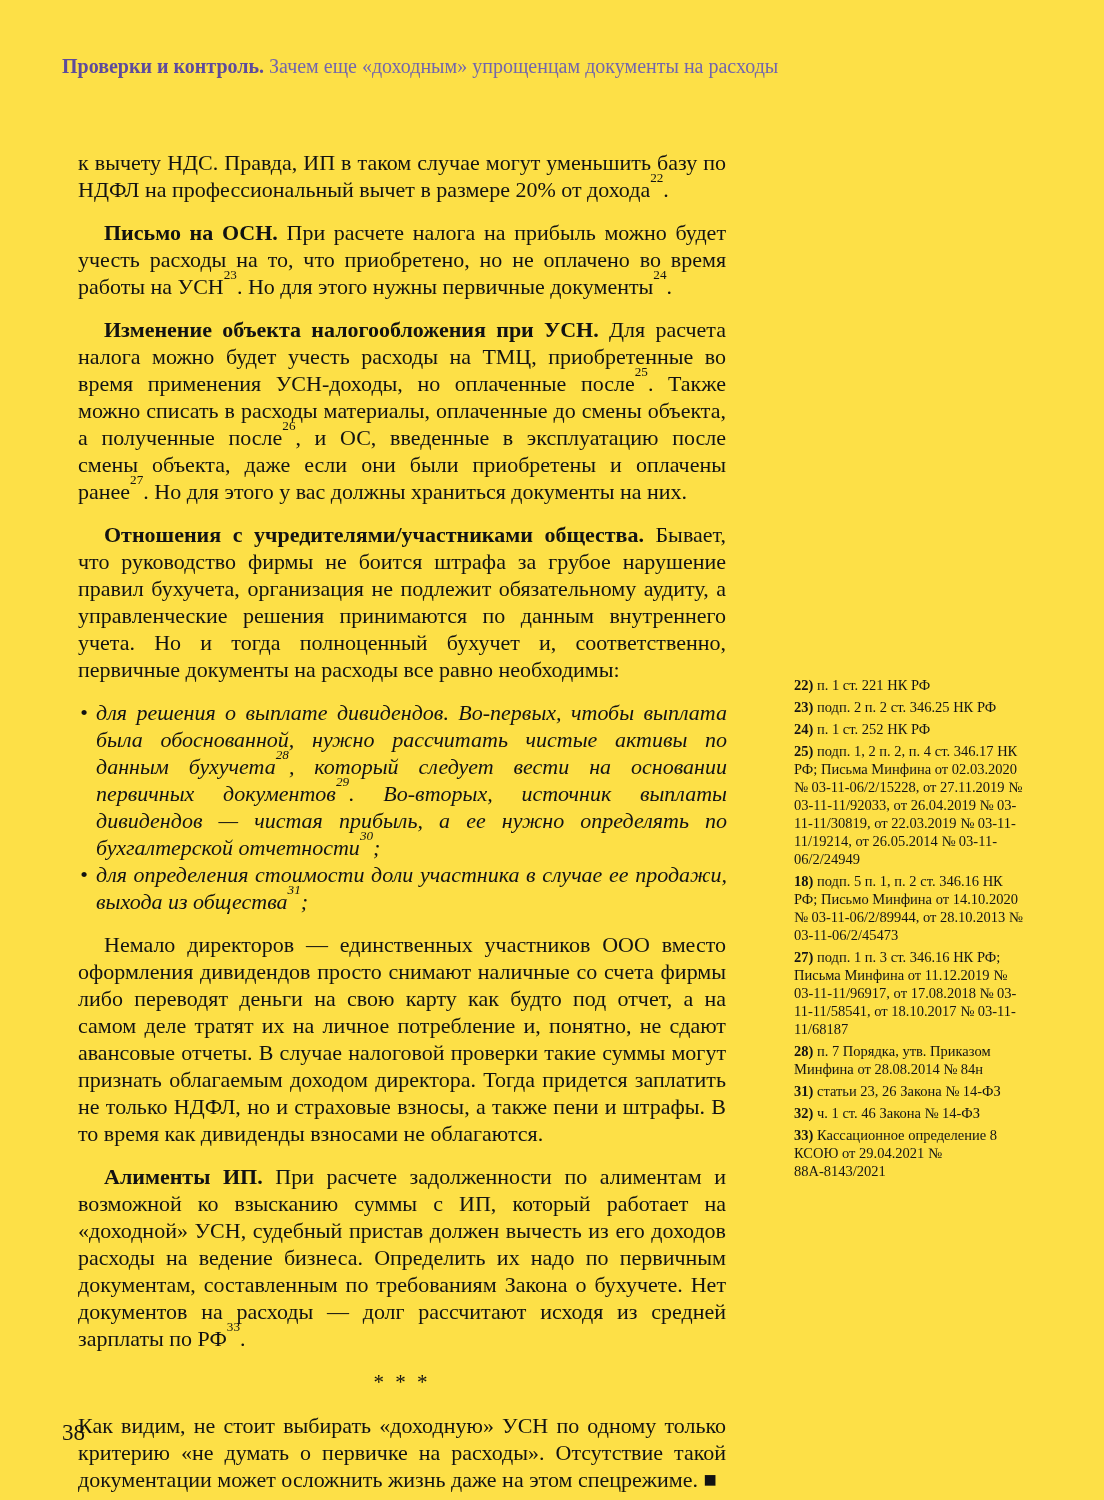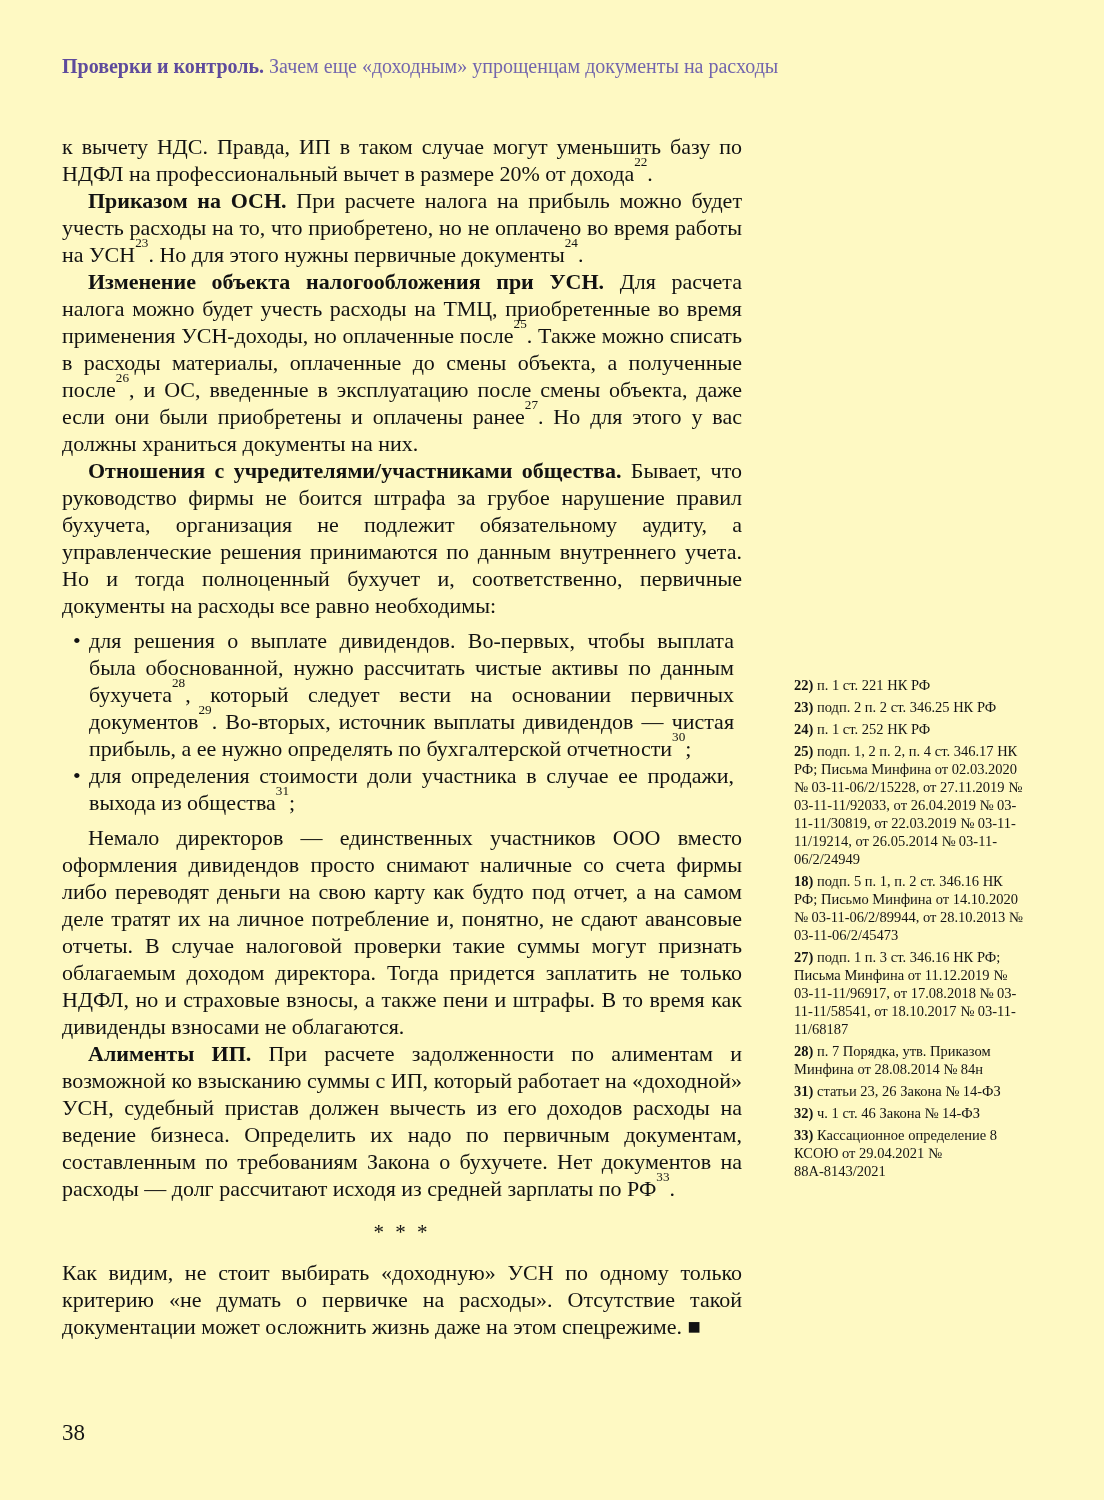--- a/index.html
+++ b/index.html
@@ -1,46 +1,46 @@
 <!DOCTYPE html>
 <html lang="ru"><head>
 <meta charset="utf-8">
 <style>
   html,body{margin:0;padding:0;background:#ffffff;}
   .page{
     position:relative;
     width:1104px;height:1500px;
-    background:#fef9c3;
+    background:#fde047;
     font-family:"Liberation Serif","DejaVu Serif",serif;
     color:#121212;
     overflow:hidden;
   }
   
   .page-header{
     position:absolute;left:62px;top:54px;width:1000px;
     font-size:20px;line-height:24px;
   }
   .rubric{font-weight:bold;color:#5e4b9c;}
   .article-title{color:#7366ad;}
   
   .body-col{
     position:absolute;left:62px;top:133px;width:680px;
     font-size:22px;line-height:27px;
     text-align:justify;
   }
-  .para{margin:0;}
+  .para{margin:16px;}
   .para.indent{text-indent:26px;}
   .body-col b{font-weight:bold;}
   .sup{
     font-size:0.60em;
     line-height:0;
     position:relative;top:-0.5em;
     letter-spacing:0;
   }
-  .bullets{margin:8px;padding:0;list-style:none;}
+  .bullets{margin:15px;padding:0;list-style:none;font-style:italic;}
   .bullets li{position:relative;padding-left:19px;margin:0;}
   .bullets li::before{content:"\2022";position:absolute;left:3px;top:0;}
   .stars{
     margin:17px 0 13px;text-align:center;
     font-size:21px;letter-spacing:3px;text-indent:0;
   }
   
   .footnotes{
     position:absolute;left:794px;top:676px;width:238px;
     font-size:14.5px;line-height:18px;text-align:left;
@@ -59,21 +59,21 @@
 
 <div class="page">
 
   <header class="page-header">
     <span class="rubric">Проверки и контроль.</span>
     <span class="article-title">Зачем еще «доходным» упрощенцам документы на расходы</span>
   </header>
 
   <main class="body-col">
     <p class="para"><span>к вычету НДС. Правда, ИП в таком случае могут уменьшить базу по НДФЛ на профессиональный вычет в размере 20% от дохода</span><sup class="sup">22</sup><span>.</span></p>
-    <p class="para indent"><b>Приказом на ОСН.</b><span> При расчете налога на прибыль можно будет учесть расходы на то, что приобретено, но не оплачено во время работы на УСН</span><sup class="sup">23</sup><span>. Но для этого нужны первичные документы</span><sup class="sup">24</sup><span>.</span></p>
+    <p class="para indent"><b>Письмо на ОСН.</b><span> При расчете налога на прибыль можно будет учесть расходы на то, что приобретено, но не оплачено во время работы на УСН</span><sup class="sup">23</sup><span>. Но для этого нужны первичные документы</span><sup class="sup">24</sup><span>.</span></p>
     <p class="para indent"><b>Изменение объекта налогообложения при УСН.</b><span> Для расчета налога можно будет учесть расходы на ТМЦ, приобретенные во время применения УСН-доходы, но оплаченные после</span><sup class="sup">25</sup><span>. Также можно списать в расходы материалы, оплаченные до смены объекта, а полученные после</span><sup class="sup">26</sup><span>, и ОС, введенные в эксплуатацию после смены объекта, даже если они были приобретены и оплачены ранее</span><sup class="sup">27</sup><span>. Но для этого у вас должны храниться документы на них.</span></p>
     <p class="para indent"><b>Отношения с учредителями/участниками общества.</b><span> Бывает, что руководство фирмы не боится штрафа за грубое нарушение правил бухучета, организация не подлежит обязательному аудиту, а управленческие решения принимаются по данным внутреннего учета. Но и тогда полноценный бухучет и, соответственно, первичные документы на расходы все равно необходимы:</span></p>
 
     <ul class="bullets">
       <li><span>для решения о выплате дивидендов. Во-первых, чтобы выплата была обоснованной, нужно рассчитать чистые активы по данным бухучета</span><sup class="sup">28</sup><span>, который следует вести на основании первичных документов</span><sup class="sup">29</sup><span>. Во-вторых, источник выплаты дивидендов — чистая прибыль, а ее нужно определять по бухгалтерской отчетности</span><sup class="sup">30</sup><span>;</span></li>
       <li><span>для определения стоимости доли участника в случае ее продажи, выхода из общества</span><sup class="sup">31</sup><span>;</span></li>
     </ul>
 
     <p class="para indent"><span>Немало директоров — единственных участников ООО вместо оформления дивидендов просто снимают наличные со счета фирмы либо переводят деньги на свою карту как будто под отчет, а на самом деле тратят их на личное потребление и, понятно, не сдают авансовые отчеты. В случае налоговой проверки такие суммы могут признать облагаемым доходом директора. Тогда придется заплатить не только НДФЛ, но и страховые взносы, а также пени и штрафы. В то время как дивиденды взносами не облагаются.</span></p>
     <p class="para indent"><b>Алименты ИП.</b><span> При расчете задолженности по алиментам и возможной ко взысканию суммы с ИП, который работает на «доходной» УСН, судебный пристав должен вычесть из его доходов расходы на ведение бизнеса. Определить их надо по первичным документам, составленным по требованиям Закона о бухучете. Нет документов на расходы — долг рассчитают исходя из средней зарплаты по РФ</span><sup class="sup">33</sup><span>.</span></p>

